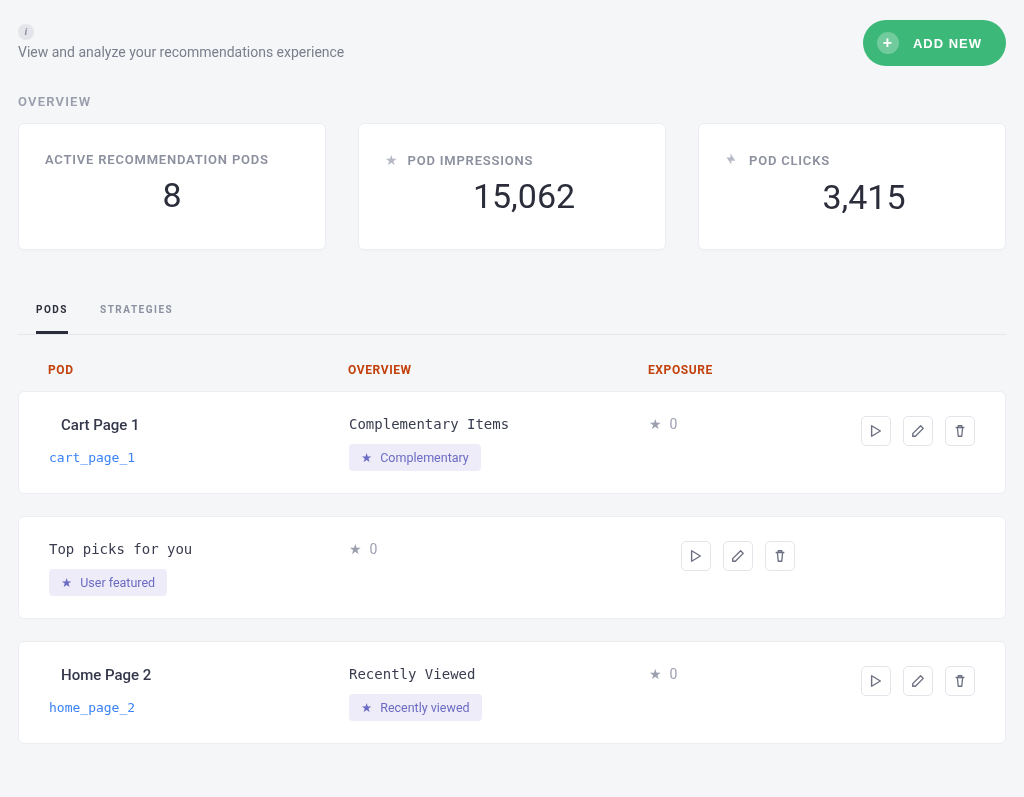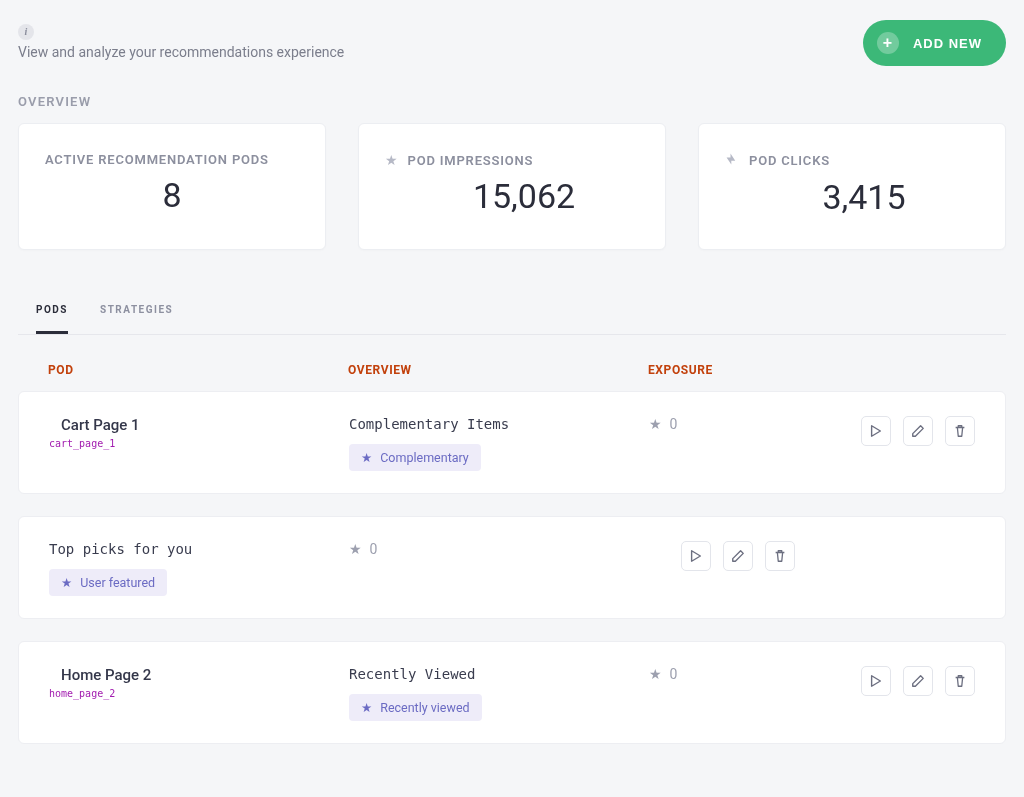--- a/index.html
+++ b/index.html
@@ -146,23 +146,23 @@
       border-radius: 6px;
       padding: 24px 30px 22px;
       margin-bottom: 22px;
       display: grid;
       grid-template-columns: 300px 300px 1fr 180px;
       align-items: flex-start;
     }
     .pod-name { font-size: 15px; color: #34374a; font-weight: 500; margin-left: 12px; }
     .pod-code {
       font-family: "SFMono-Regular", Consolas, Menlo, monospace;
-      font-size: 10px;
-      color: #a21caf;
-      margin-top: 4px;
+      font-size: 13px;
+      color: #3b82f6;
+      margin-top: 16px;
     }
     .strategy-name {
       font-family: "SFMono-Regular", Consolas, Menlo, monospace;
       font-size: 14px;
       color: #393c4e;
     }
     .strategy-tag {
       display: inline-flex;
       align-items: center;
       gap: 8px;

